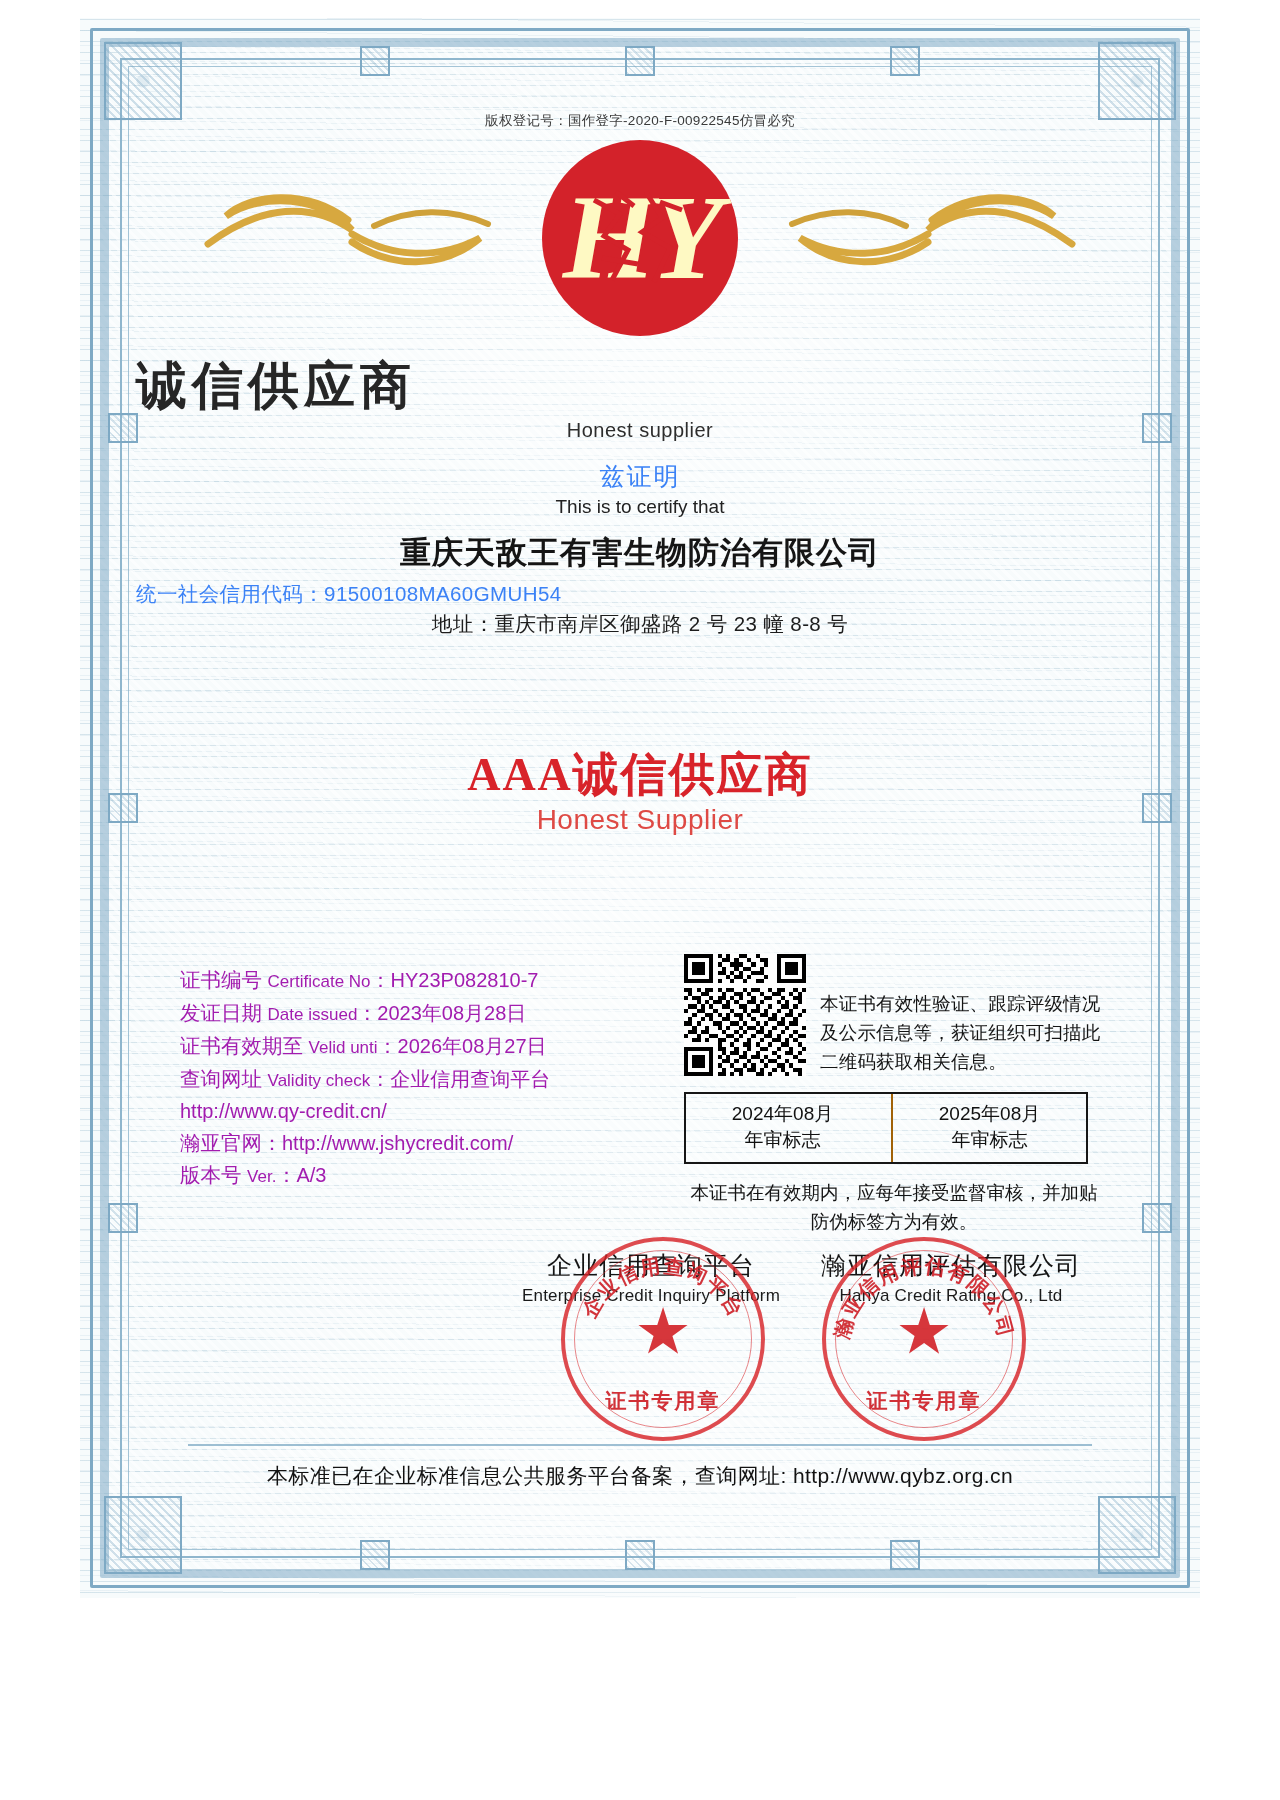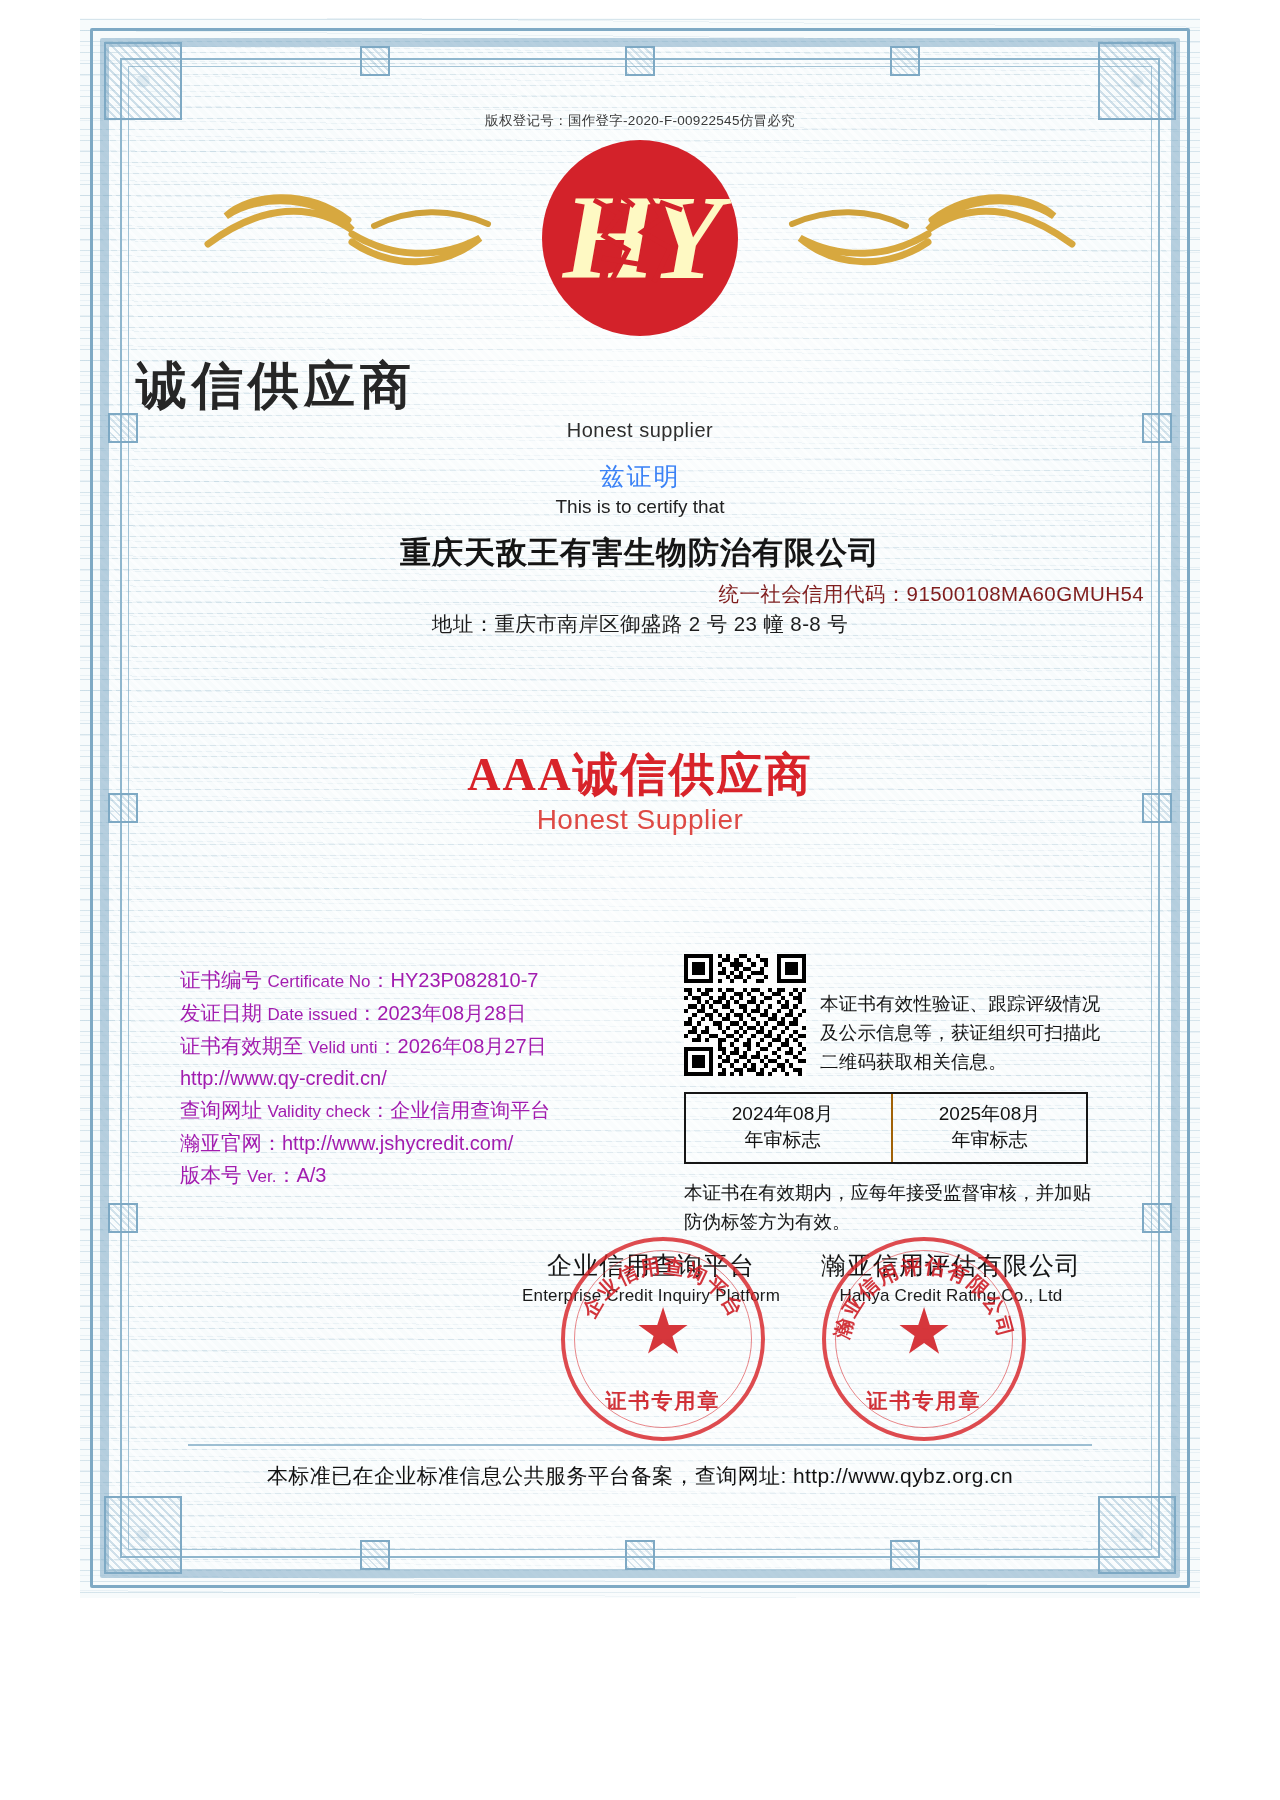--- a/index.html
+++ b/index.html
@@ -208,23 +208,23 @@
     top: 458px; left: 0; right: 0;
     text-align: center;
     font-size: 31px;
     font-weight: bold;
     color: #151515;
     letter-spacing: 1px;
   }
   .credit-code {
     position: absolute;
     top: 506px; left: 0; right: 0;
-    text-align: right;
+    text-align: left;
     font-size: 20.5px;
-    color: #7f1d1d;
+    color: #3b82f6;
     letter-spacing: 0.4px;
   }
   .company-address {
     position: absolute;
     top: 536px; left: 0; right: 0;
     text-align: center;
     font-size: 20.5px;
     color: #1d1d1d;
     letter-spacing: 0.4px;
   }
@@ -302,21 +302,21 @@
     font-size: 19px;
     line-height: 26px;
     color: #111;
   }
   .stamp-box + .stamp-box { border-left: 2px solid #a16207; }
   .annual-note {
     margin-top: 14px;
     font-size: 18.5px;
     line-height: 29px;
     color: #141414;
-    text-align: left;
+    text-align: center;
   }
 
   
   .seal-area {
     position: absolute;
     left: 0; right: 0;
     top: 1175px;
     height: 230px;
   }
   .org {
@@ -485,25 +485,25 @@
       </div>
       <div class="detail-row">
         <span class="lbl-cn">发证日期</span>
         <span class="lbl-en">Date issued</span><span>：</span><span>2023年08月28日</span>
       </div>
       <div class="detail-row">
         <span class="lbl-cn">证书有效期至</span>
         <span class="lbl-en">Velid unti</span><span>：</span><span>2026年08月27日</span>
       </div>
       <div class="detail-row">
-        <span>http://www.qy-credit.cn/</span>
-      </div>
-      <div class="detail-row">
         <span class="lbl-cn">查询网址</span>
         <span class="lbl-en">Validity check</span><span>：</span><span>企业信用查询平台</span>
+      </div>
+      <div class="detail-row">
+        <span>http://www.qy-credit.cn/</span>
       </div>
       <div class="detail-row">
         <span class="lbl-cn">瀚亚官网</span><span>：</span><span>http://www.jshycredit.com/</span>
       </div>
       <div class="detail-row">
         <span class="lbl-cn">版本号</span>
         <span class="lbl-en">Ver.</span><span>：</span><span>A/3</span>
       </div>
     </div>
 

